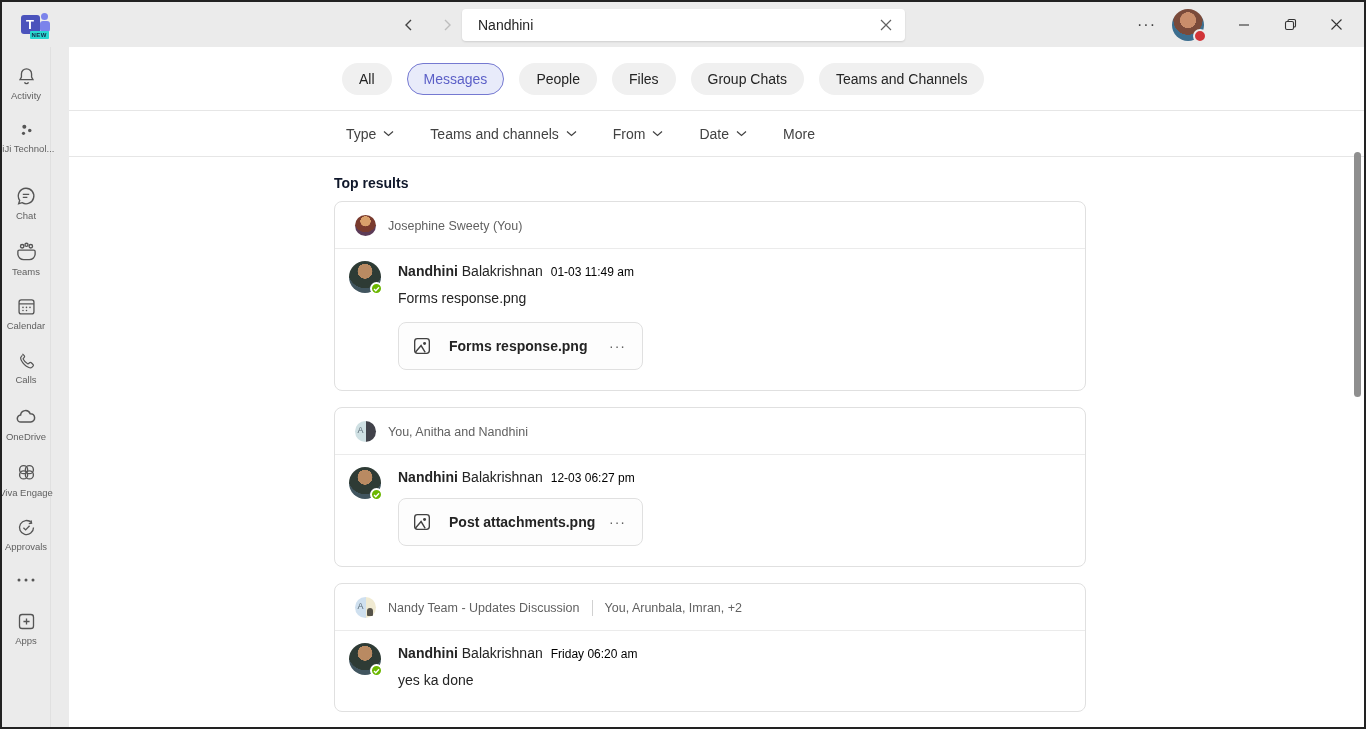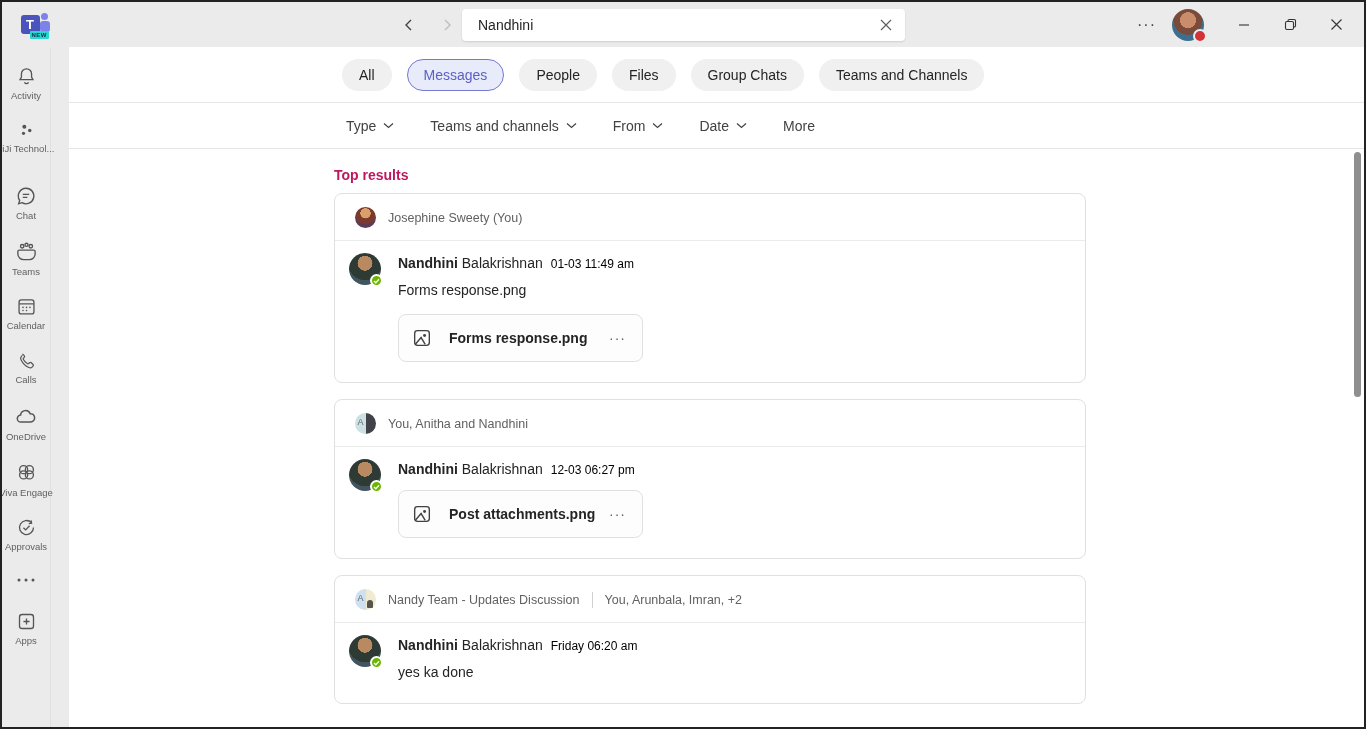--- a/index.html
+++ b/index.html
@@ -41,28 +41,28 @@
     display:flex; flex-direction:column; align-items:center; padding-top:10px;
     border-right:1px solid #e0e0e0;
   }
   .side-item{ width:100%; display:flex; flex-direction:column; align-items:center; gap:3px; padding:9px 0 10px; cursor:pointer; background:none; border:none;}
   .side-item .lbl{ font-size:9.5px; color:#616161; max-width:64px; white-space:nowrap; overflow:hidden; text-overflow:ellipsis;}
   .side-item svg{ display:block; }
   .side-more{ padding:14px 0 18px;}
   .side-gap{ height:12px; }
   
   .main{ position:absolute; top:45px; left:67px; right:0; bottom:0; background:#fff; }
-  .tabs-row{ height:56px; display:flex; align-items:center; gap:15px; padding-left:273px; border-bottom:1px solid #e6e6e6;}
+  .tabs-row{ height:64px; display:flex; align-items:center; gap:15px; padding-left:273px; border-bottom:1px solid #e6e6e6;}
   .pill{ height:32px; padding:0 16px; border-radius:16px; border:1px solid transparent; background:#f0f0f0;
     font-size:14px; color:#242424; cursor:pointer; font-family:inherit; }
   .pill.active{ background:#e8ebfa; border-color:#7579d1; color:#5b5fc7; }
   .filters-row{ height:46px; display:flex; align-items:center; gap:36px; padding-left:277px; border-bottom:1px solid #e6e6e6;}
   .filter-btn{ background:none;border:none; font-size:14px; color:#424242; display:flex; align-items:center; gap:7px; cursor:pointer; font-family:inherit;}
   .content{ padding:18px 0 0 265px; }
-  .results-heading{ font-size:14px; font-weight:bold; color:#be185d; margin-bottom:10px;}
+  .results-heading{ font-size:14px; font-weight:bold; color:#0f172a; margin-bottom:10px;}
   
   .card{ width:752px; border:1px solid #e0e0e0; border-radius:8px; margin-bottom:16px; background:#fff; overflow:hidden;}
   .card-header{ display:flex; align-items:center; gap:12px; padding:13px 16px 12px 20px; border-bottom:1px solid #ebebeb;}
   .ctx-avatar{ width:21px; height:21px; border-radius:50%; flex:0 0 auto; }
   .ctx-avatar.photo{ background:radial-gradient(circle at 50% 30%, #d9a06b 0 28%, #7a3b2e 29% 60%, #5c3b57 61% 100%);}
   .ctx-avatar.split{ position:relative; background:linear-gradient(90deg,#cfe0e3 0 50%, #41424a 50% 100%); }
   .ctx-avatar.split3{ position:relative; background:linear-gradient(90deg,#cfe0ef 0 50%, #f0ead2 50% 100%); }
   .ctx-avatar .letter{ position:absolute; left:2.5px; top:4px; font-size:9px; color:#5a6a75;}
   .ctx-avatar .fig{ position:absolute; right:3px; bottom:2px; width:6px; height:8px; background:#57544a; border-radius:3px 3px 1px 1px;}
   .ctx-text{ font-size:12.5px; color:#616161; }

